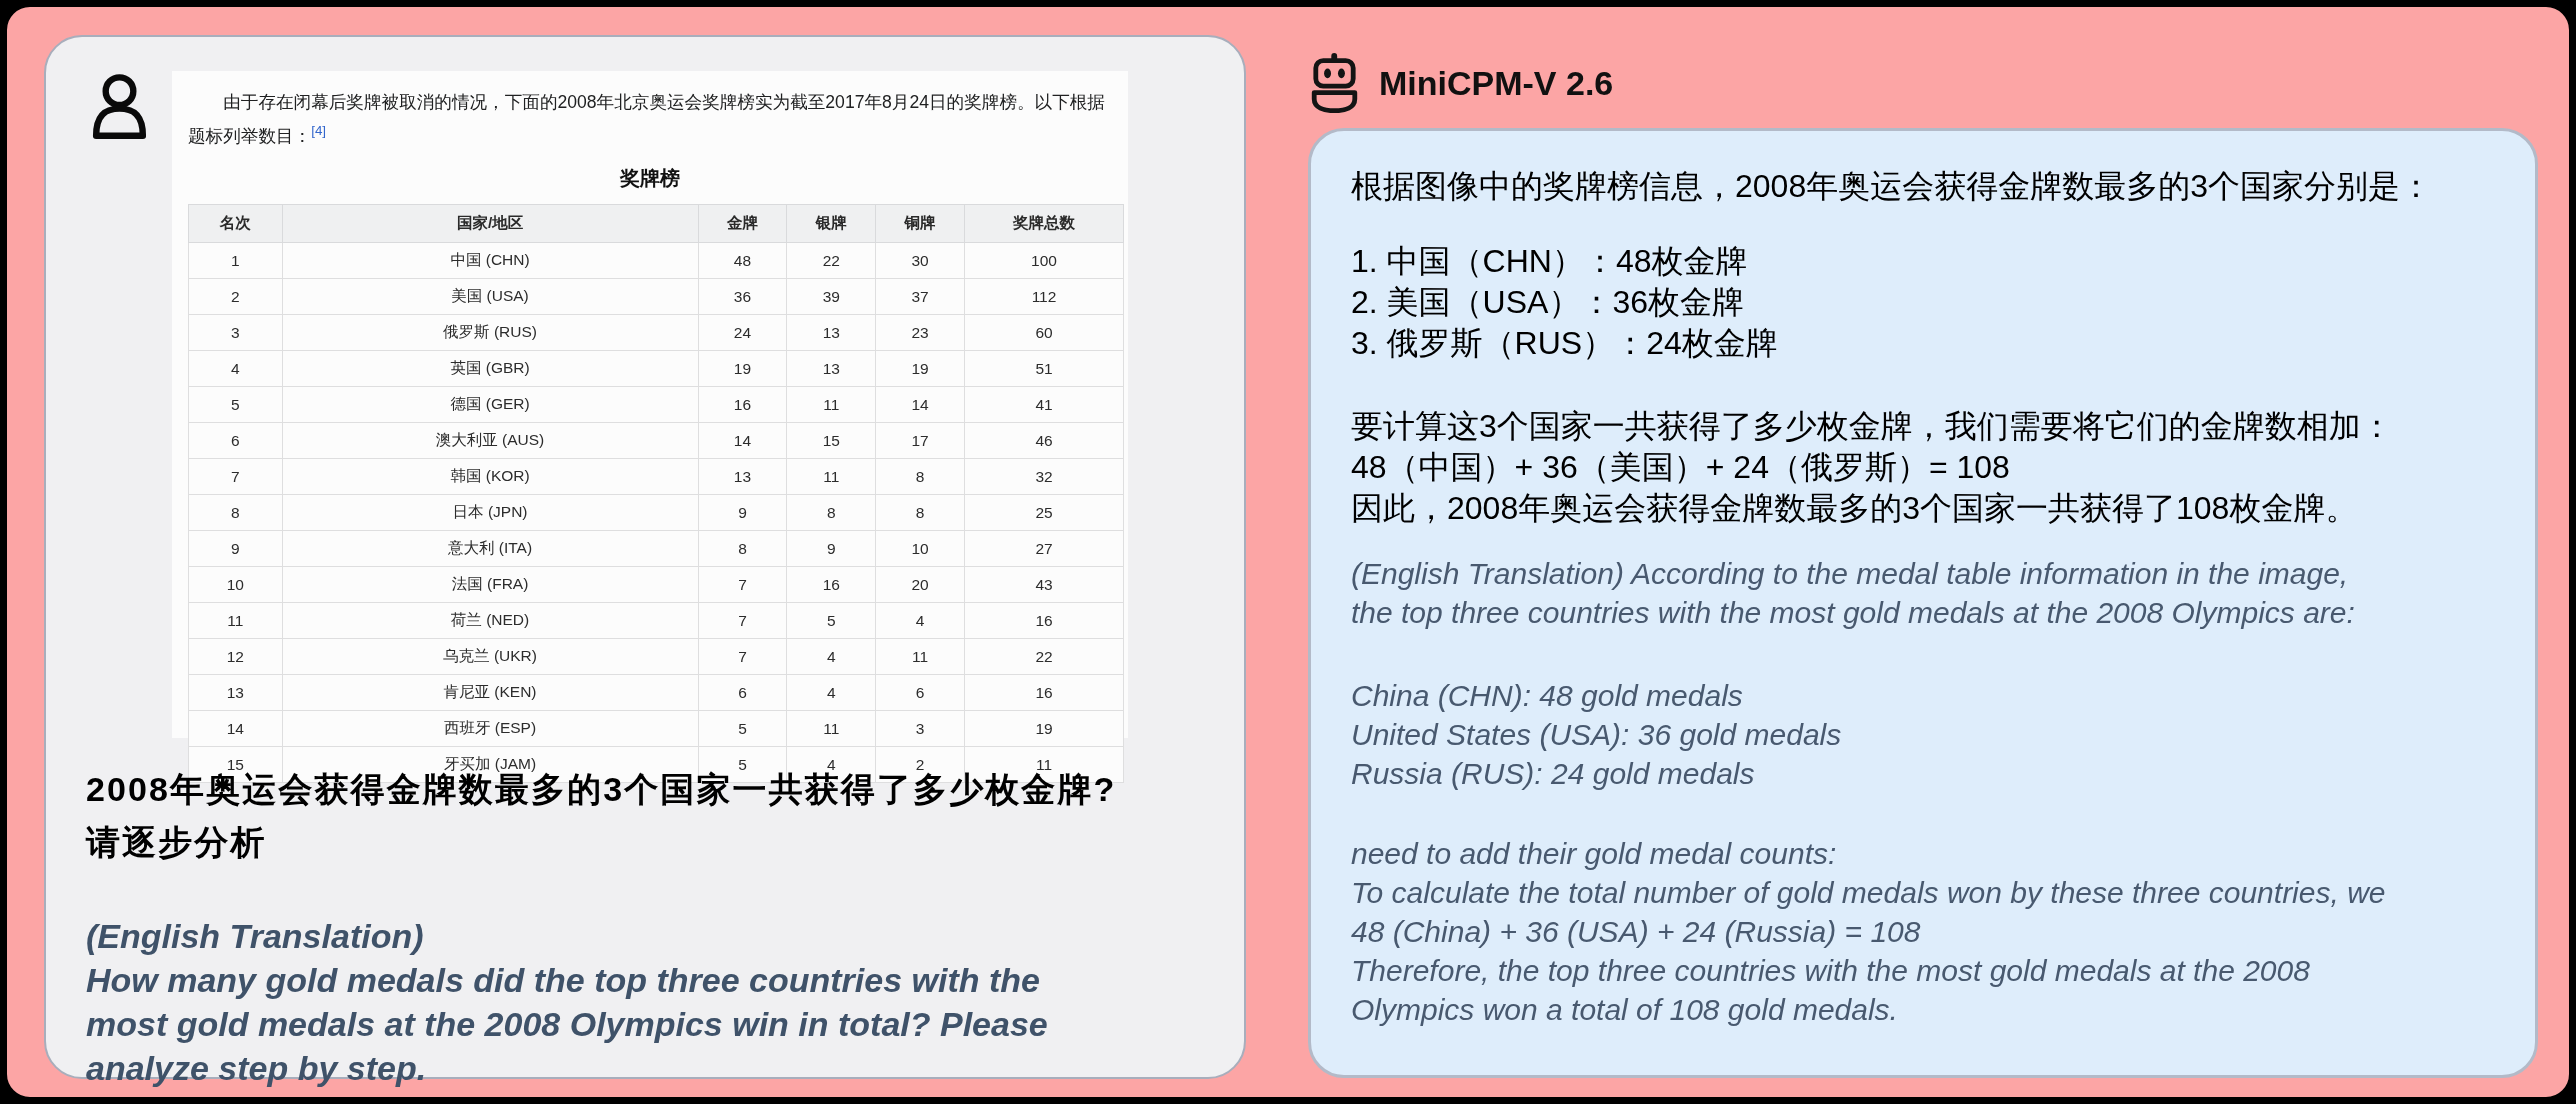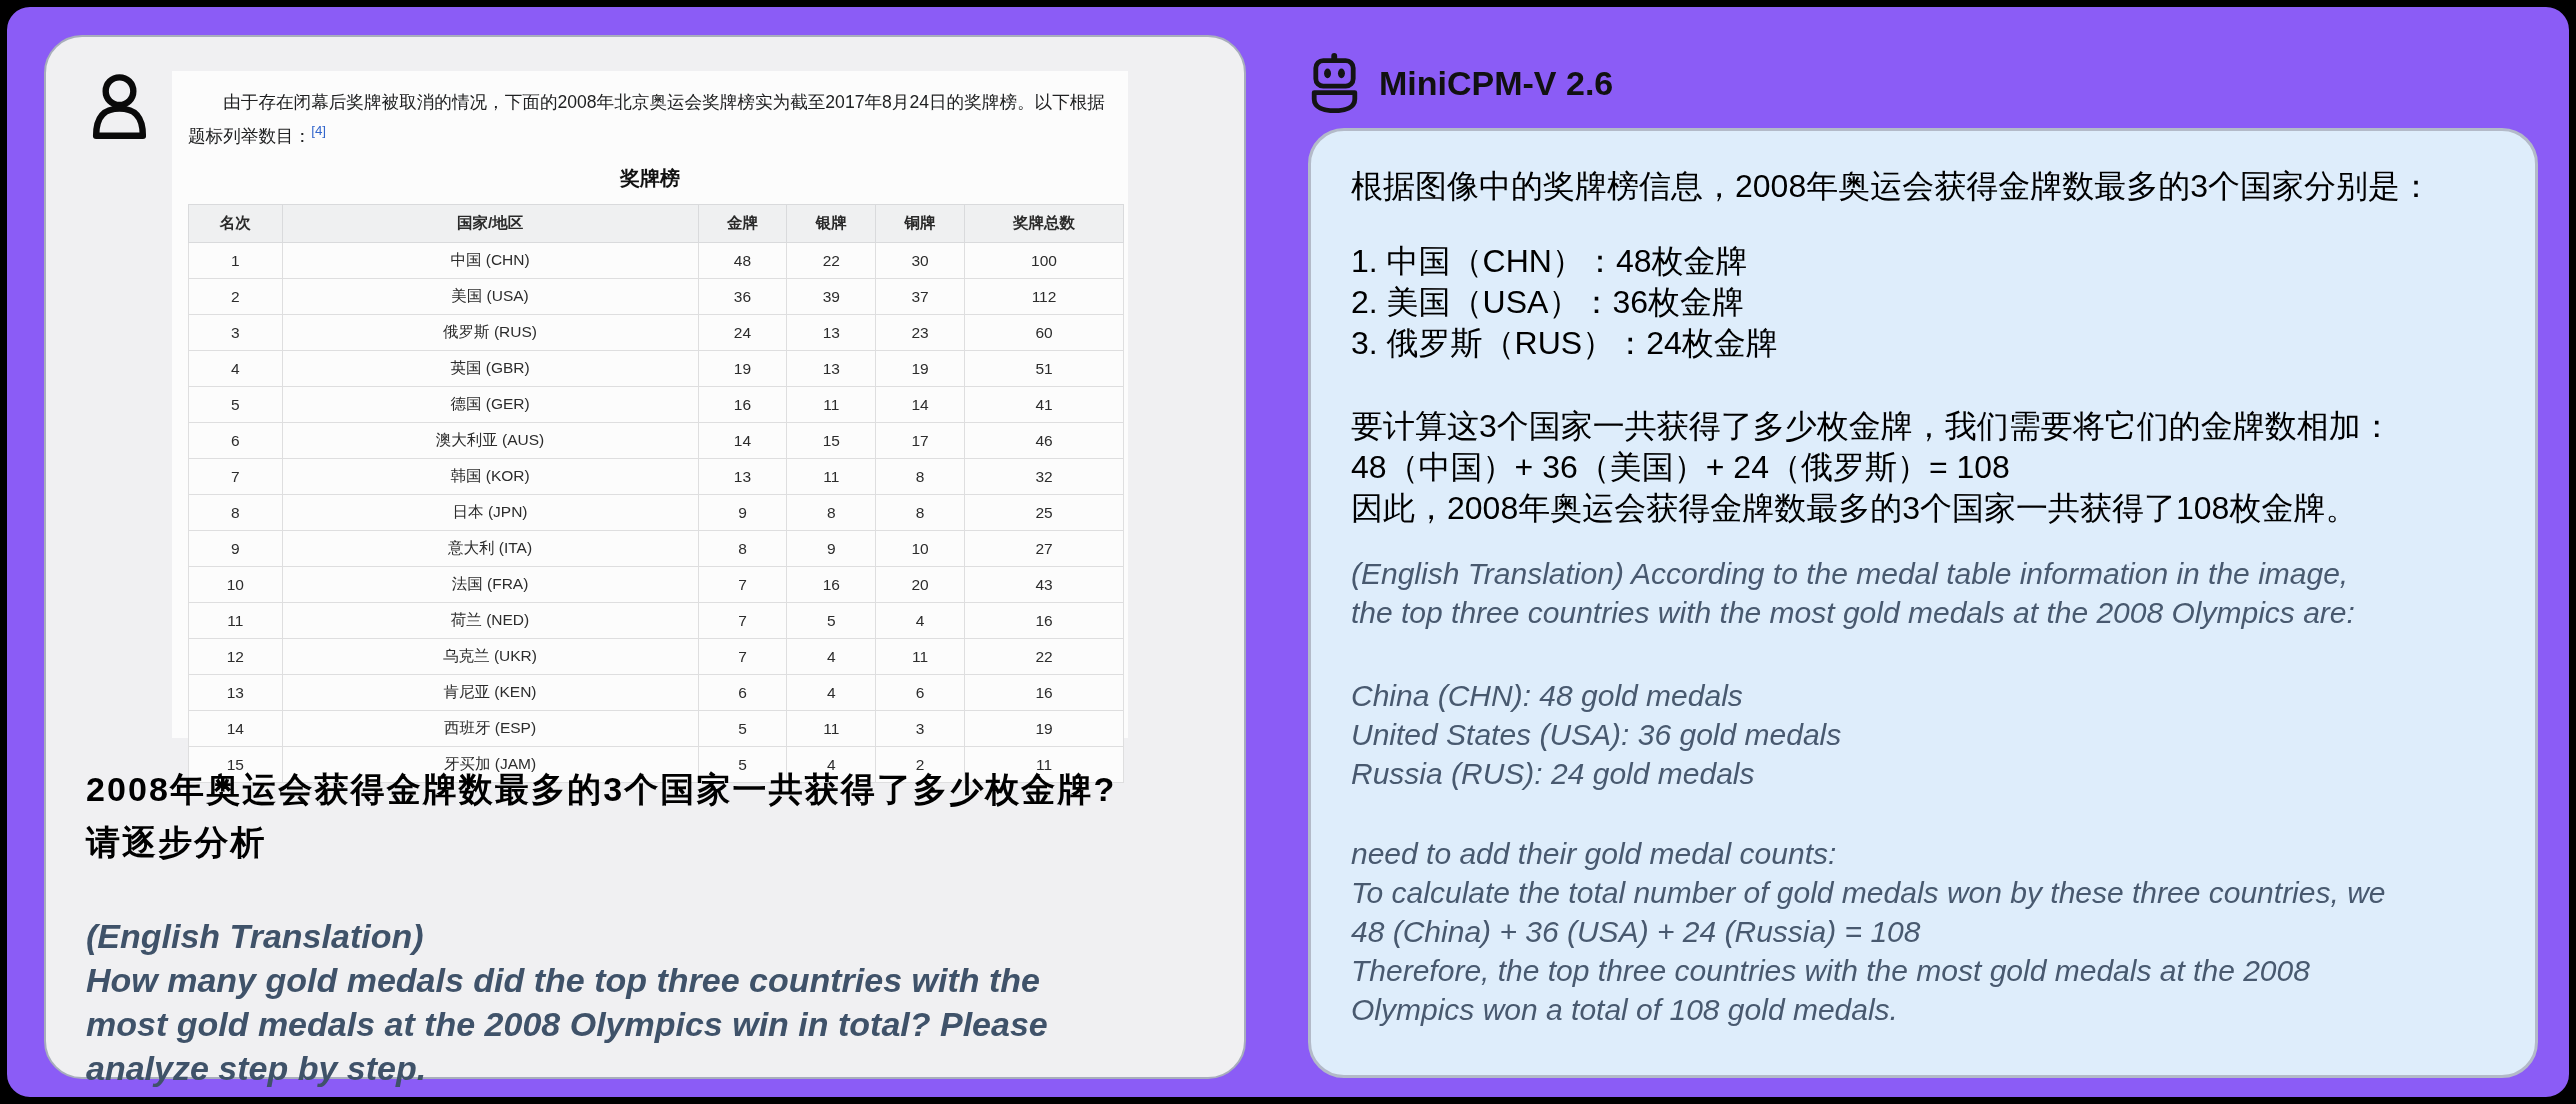--- a/index.html
+++ b/index.html
@@ -1,18 +1,18 @@
 <!DOCTYPE html>
 <html style="font-size:8.5px"><head>
 <meta charset="utf-8">
 <style>
   html,body{margin:0;padding:0;background:#000;}
   .stage{position:relative;width:2576px;height:1104px;background:#000;overflow:hidden;
          font-family:"Liberation Sans","DejaVu Sans",sans-serif;}
-  .frame{position:absolute;left:0;top:0;right:0;bottom:0;background:#8b5cf6;
+  .frame{position:absolute;left:0;top:0;right:0;bottom:0;background:#fca5a5;
          border:7.5px solid #000;border-radius:30px;box-sizing:border-box;}
 
   
   .left-panel{position:absolute;left:37px;top:28px;width:1202px;height:1044px;
               background:#f0f0f2;border:2.7px solid #a8aebc;border-radius:38px;box-sizing:border-box;}
   .user-icon{position:absolute;left:42px;top:35px;width:63px;height:68px;}
 
   .shot{position:absolute;left:126px;top:34px;width:956px;height:667px;
         background:#fcfcfc;box-sizing:border-box;padding:14px 16px 0 16px;}
   .shot-intro{font-size:17.6px;line-height:1.95;color:#202122;text-indent:2em;margin:0;}

